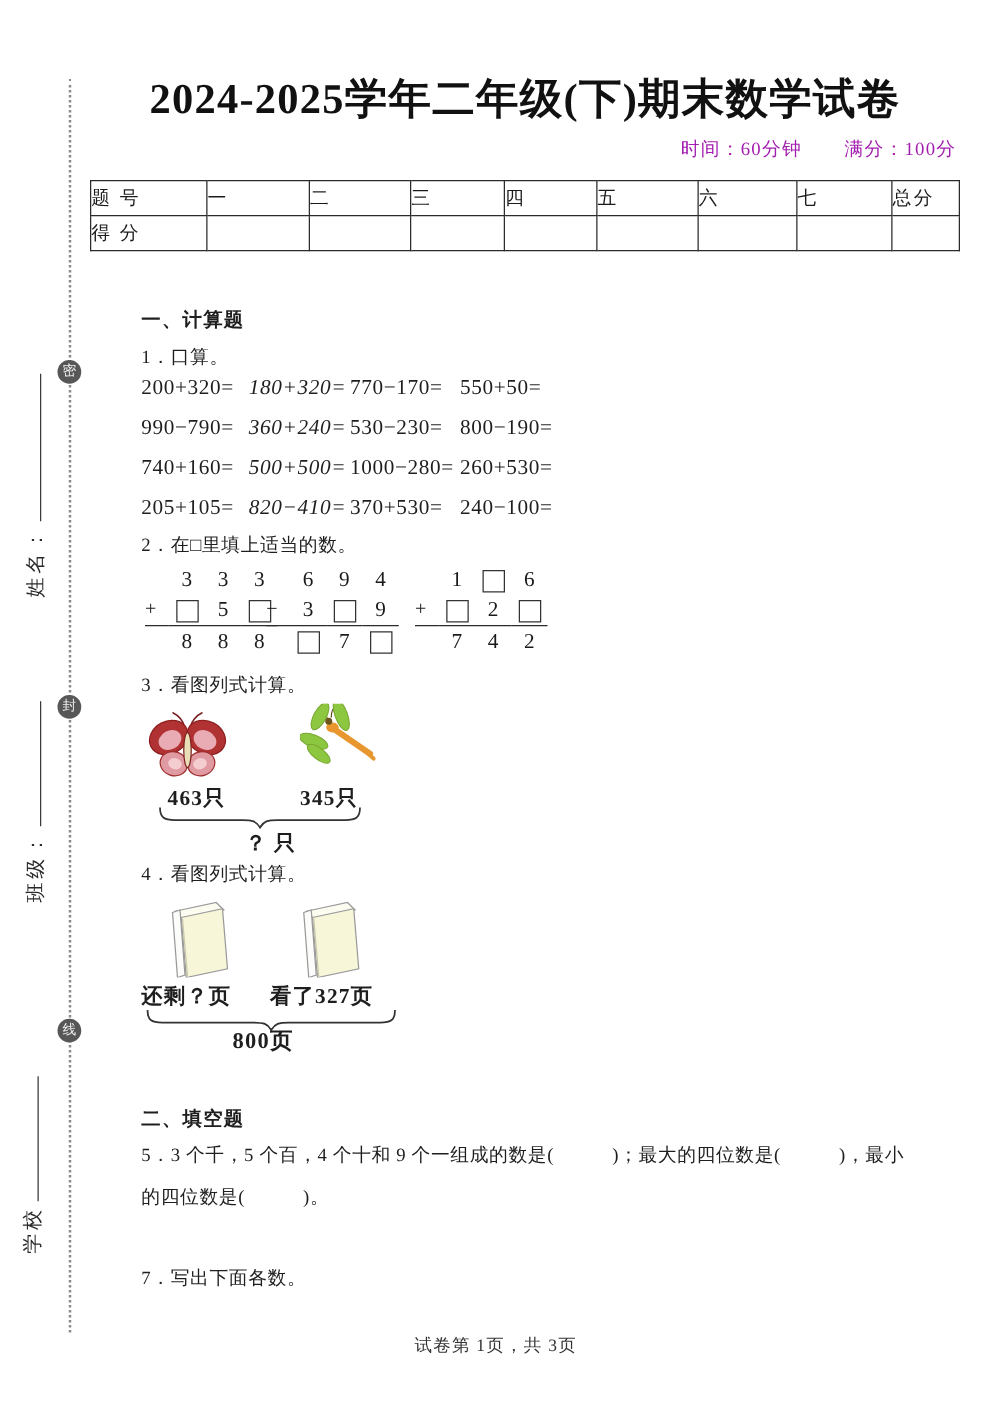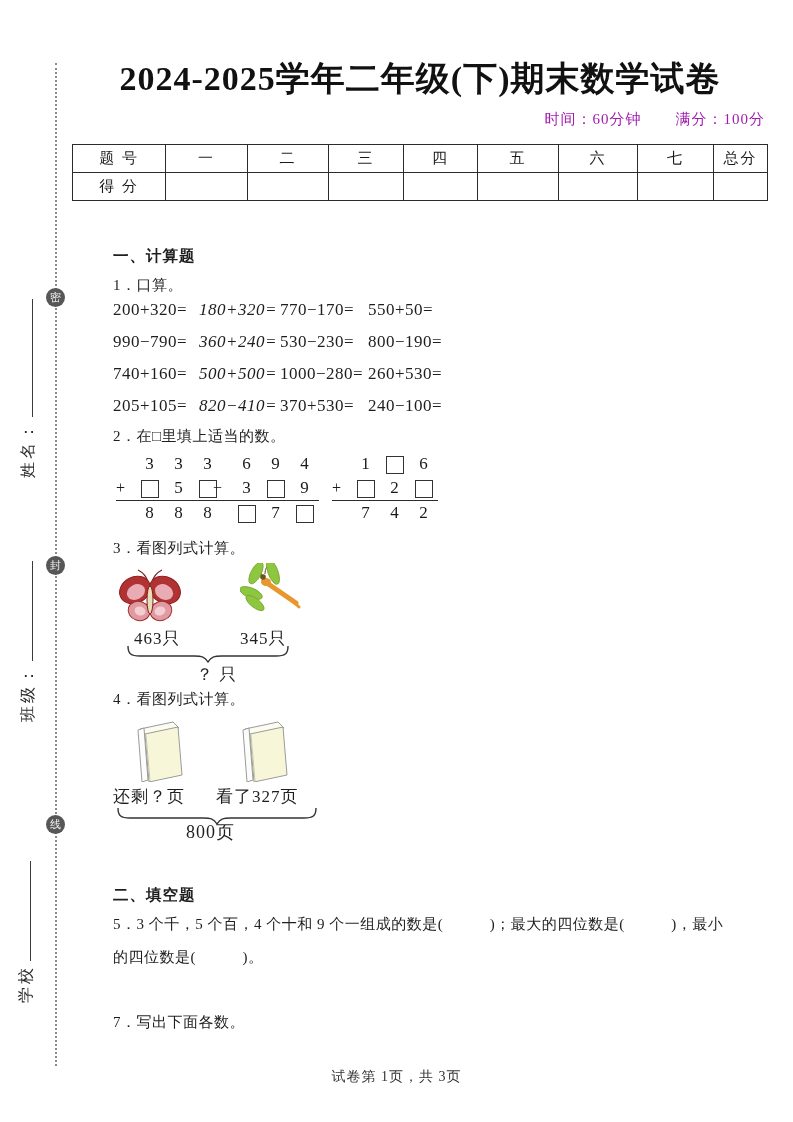--- a/index.html
+++ b/index.html
@@ -40,41 +40,41 @@
     letter-spacing:1px;
   }
   .meta .gap{display:inline-block;width:34px;}
   
   .score-table{
     position:absolute;left:72px;top:144px;width:695px;
     border-collapse:collapse;table-layout:fixed;
     font-size:15px;color:#1a1a1a;
   }
   .score-table td{
-    border:1.2px solid #2b2b2b;height:27px;text-align:center;
+    border:1.2px solid #2b2b2b;height:27px;
     letter-spacing:2px;padding:0;
   }
   
   .line{position:absolute;left:113px;font-size:15px;letter-spacing:0.5px;white-space:nowrap;}
   .sec-head{font-weight:bold;font-size:15.5px;letter-spacing:1px;text-align:center;}
   .q-label{font-size:15px;}
   
   .oral{position:absolute;left:113px;font-size:17px;white-space:nowrap;letter-spacing:0.5px;}
   .oral .oc{display:inline-block;}
   .oral .c1{width:86px;} .oral .c2{width:81px;font-style:italic;} .oral .c3{width:88px;}
   
   .vcalc{
     position:absolute;border-collapse:collapse;font-size:17px;color:#1a1a1a;
   }
   .vcalc td{width:29px;height:24px;text-align:center;vertical-align:middle;padding:0;}
   .vcalc td.op{width:19px;text-align:left;font-size:16px;}
   .vcalc tr.ans td{border-top:1.3px solid #2b2b2b;}
   .boxed{display:inline-block;width:16px;height:16px;border:1.1px solid #333;vertical-align:middle;background:#fff;}
   
-  .pic-label{position:absolute;font-size:17px;font-weight:normal;letter-spacing:1px;white-space:nowrap;}
+  .pic-label{position:absolute;font-size:17px;font-weight:bold;letter-spacing:1px;white-space:nowrap;}
   .big-label{font-size:18px;}
   .svg-abs{position:absolute;}
   
   .footer{position:absolute;left:0;right:0;top:1068px;text-align:center;font-size:14px;color:#333;letter-spacing:1px;}
 </style>
 </head>
 <body>
 
 <div class="page">
 

